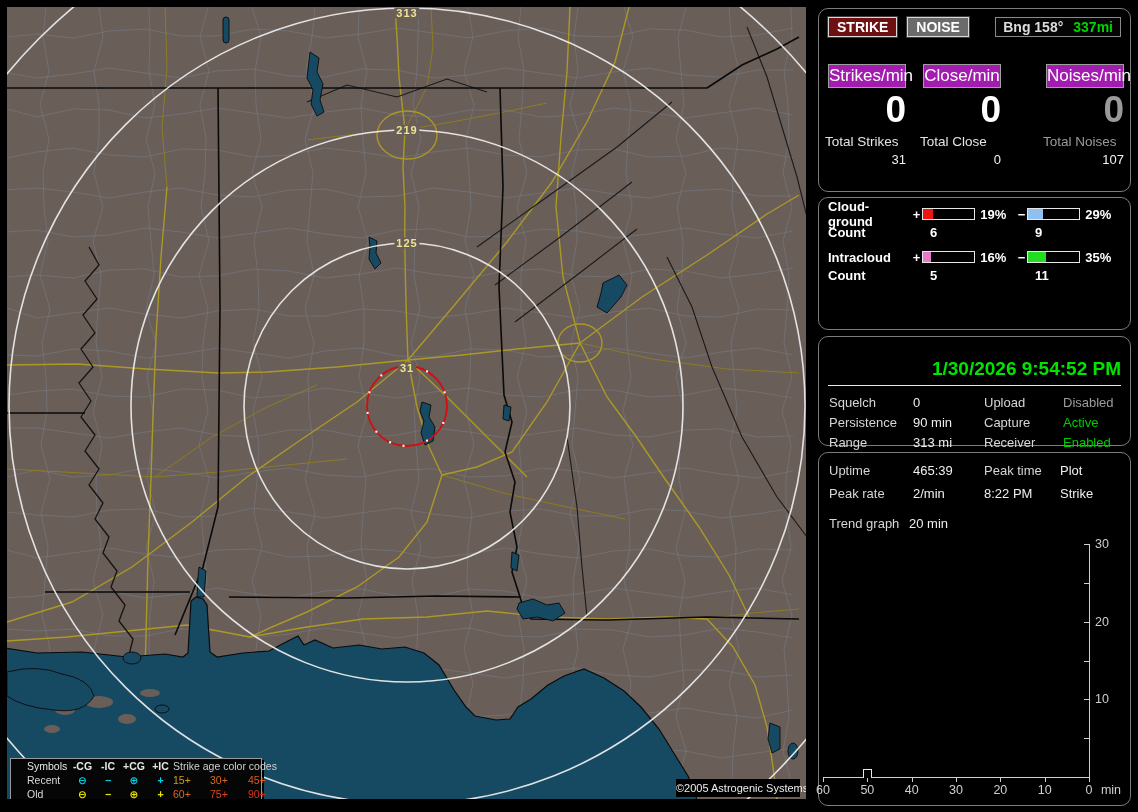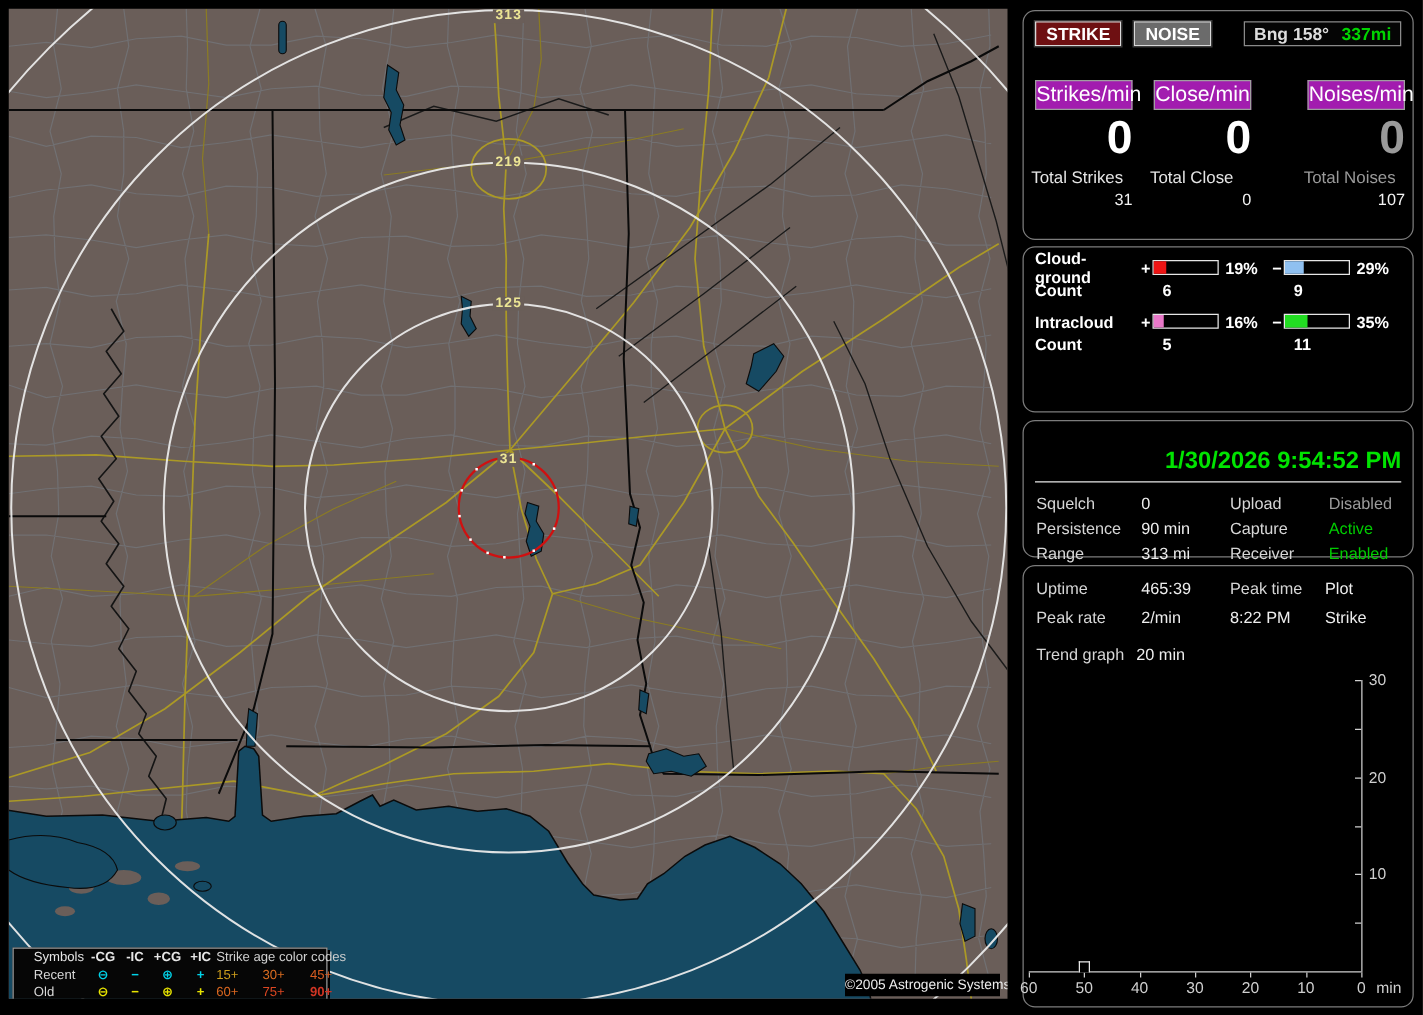--- a/index.html
+++ b/index.html
@@ -214,21 +214,21 @@
       <span style="color: rgb(218, 92, 32);">45+</span>
     </div>
     <div class="lrow">
       <span class="lbl-recent">Old</span>
       <span class="sym" style="color: rgb(232, 228, 0);">⊖</span>
       <span class="sym" style="color: rgb(232, 228, 0);">−</span>
       <span class="sym" style="color: rgb(232, 228, 0);">⊕</span>
       <span class="sym" style="color: rgb(232, 228, 0);">+</span>
       <span style="color: rgb(220, 104, 32);">60+</span>
       <span style="color: rgb(221, 71, 34);">75+</span>
-      <span style="color: rgb(208, 53, 36); font-weight: bold;">90+</span>
+      <span style="color: rgb(208, 53, 36);">90+</span>
     </div>
   </div>
   <div id="copyright">©2005 Astrogenic Systems</div>
 </div>
 
 <div class="panel" id="p1">
   <div class="hdr-row">
     <span class="tbtn strike-btn">STRIKE</span>
     <span class="tbtn noise-btn">NOISE</span>
     <span class="bng-box"><span>Bng 158°</span><span class="dist">337mi</span></span>

